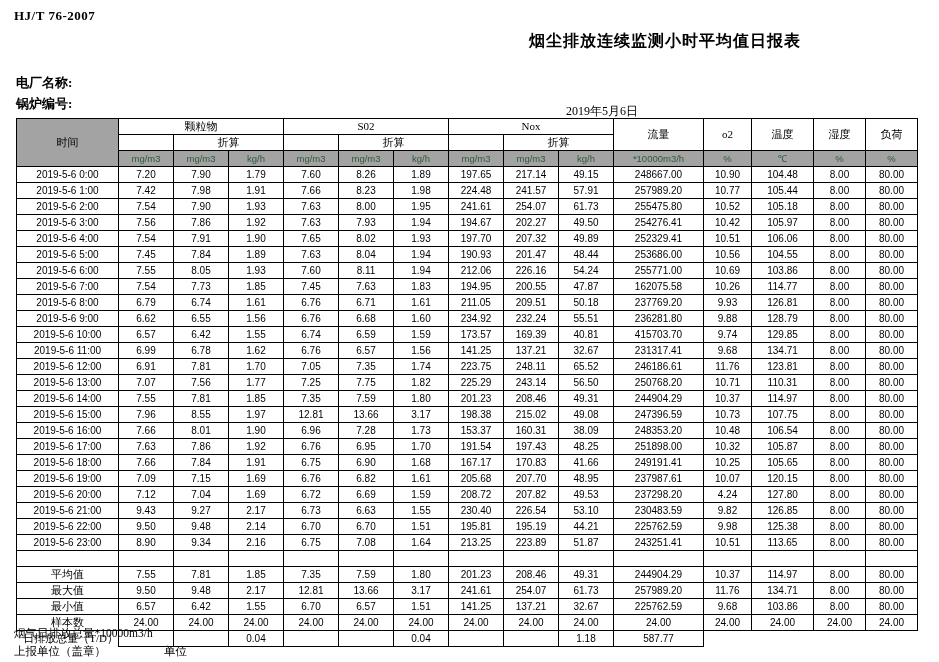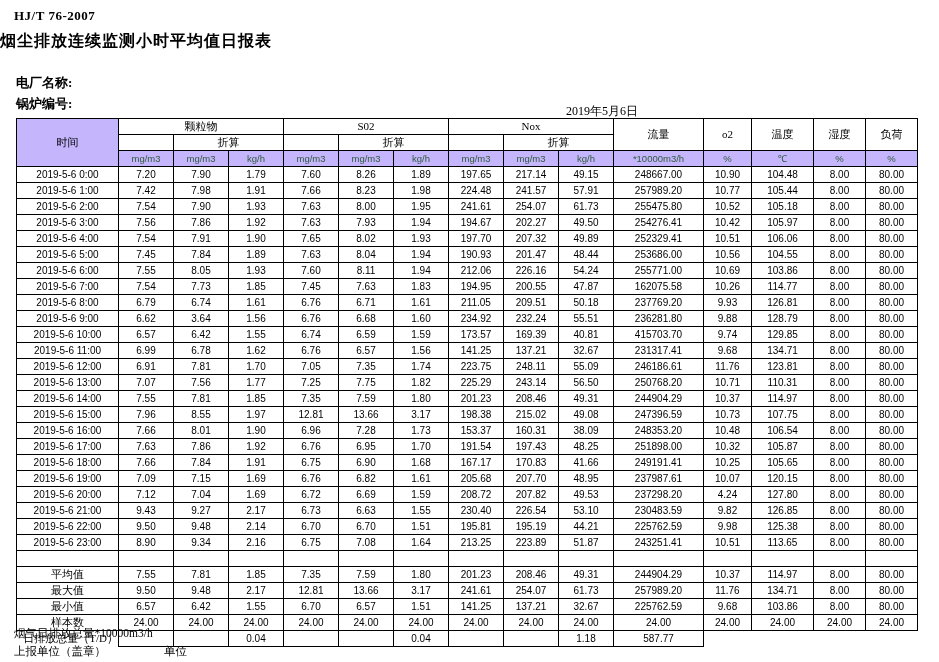--- a/index.html
+++ b/index.html
@@ -29,21 +29,21 @@
     font-family: "Liberation Serif", serif;
     font-weight: bold;
     font-size: 13px;
     letter-spacing: 0.5px;
   }
   .doc-title {
     position: absolute;
     left: 0;
     top: 31px;
     width: 801px;
-    text-align: left;
+    text-align: right;
     font-family: "Liberation Serif", serif;
     font-weight: bold;
     font-size: 16px;
     letter-spacing: 1px;
   }
   .meta {
     position: absolute;
     left: 16px;
     top: 72px;
     font-family: "Liberation Serif", serif;
@@ -81,21 +81,21 @@
   }
   .hdr-group {
     font-family: "Liberation Serif", serif;
     font-size: 11px;
   }
   .hdr-sub {
     font-family: "Liberation Serif", serif;
     font-size: 11px;
   }
   .hdr-unit {
-    background: #c4b5fd;
+    background: #a3a3a3;
     font-family: "Liberation Sans", sans-serif;
     font-size: 9.5px;
     color: #2f5a37;
   }
   .hdr-unit.time-cell {
     font-family: "Liberation Serif", serif;
     font-size: 11px;
     color: #000;
   }
   .hdr-right {
@@ -355,21 +355,21 @@
           <td class="num">50.18</td>
           <td class="num">237769.20</td>
           <td class="num">9.93</td>
           <td class="num">126.81</td>
           <td class="num">8.00</td>
           <td class="num">80.00</td>
         </tr>
         <tr>
           <td class="time">2019-5-6 9:00</td>
           <td class="num">6.62</td>
-          <td class="num">3.64</td>
+          <td class="num">6.55</td>
           <td class="num">1.56</td>
           <td class="num">6.76</td>
           <td class="num">6.68</td>
           <td class="num">1.60</td>
           <td class="num">234.92</td>
           <td class="num">232.24</td>
           <td class="num">55.51</td>
           <td class="num">236281.80</td>
           <td class="num">9.88</td>
           <td class="num">128.79</td>
@@ -413,21 +413,21 @@
         <tr>
           <td class="time">2019-5-6 12:00</td>
           <td class="num">6.91</td>
           <td class="num">7.81</td>
           <td class="num">1.70</td>
           <td class="num">7.05</td>
           <td class="num">7.35</td>
           <td class="num">1.74</td>
           <td class="num">223.75</td>
           <td class="num">248.11</td>
-          <td class="num">55.09</td>
+          <td class="num">65.52</td>
           <td class="num">246186.61</td>
           <td class="num">11.76</td>
           <td class="num">123.81</td>
           <td class="num">8.00</td>
           <td class="num">80.00</td>
         </tr>
         <tr>
           <td class="time">2019-5-6 13:00</td>
           <td class="num">7.07</td>
           <td class="num">7.56</td>

